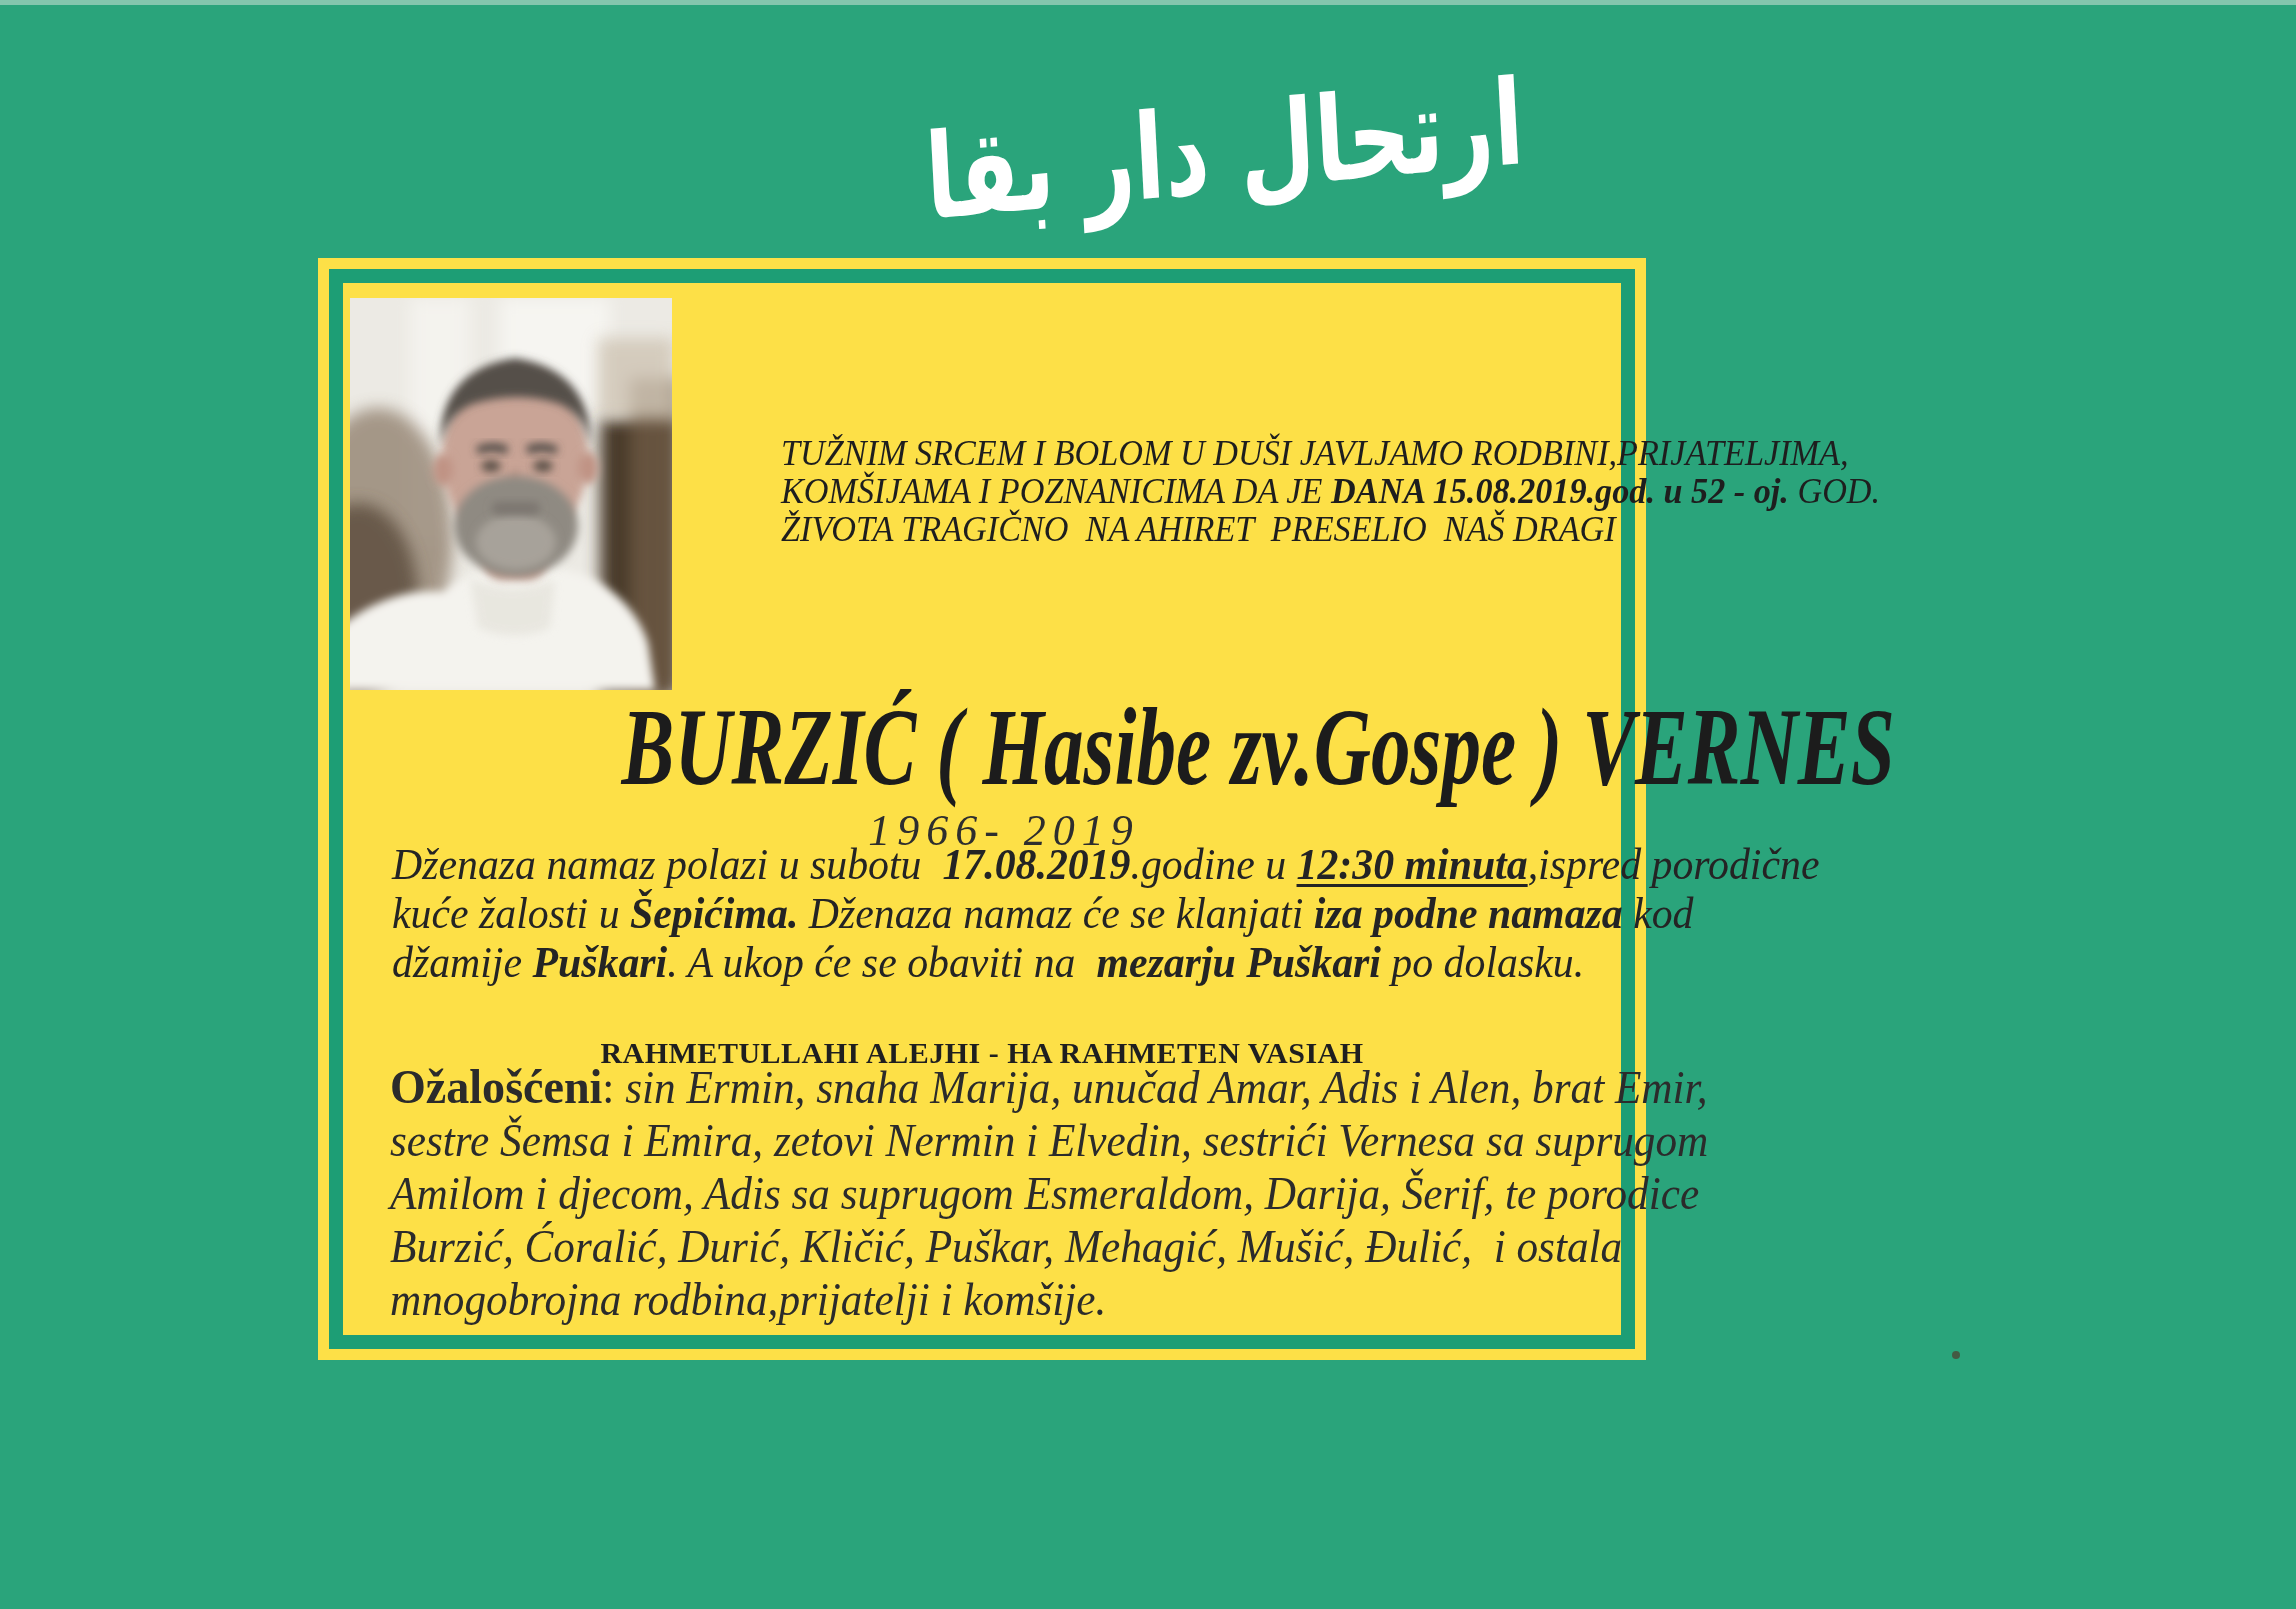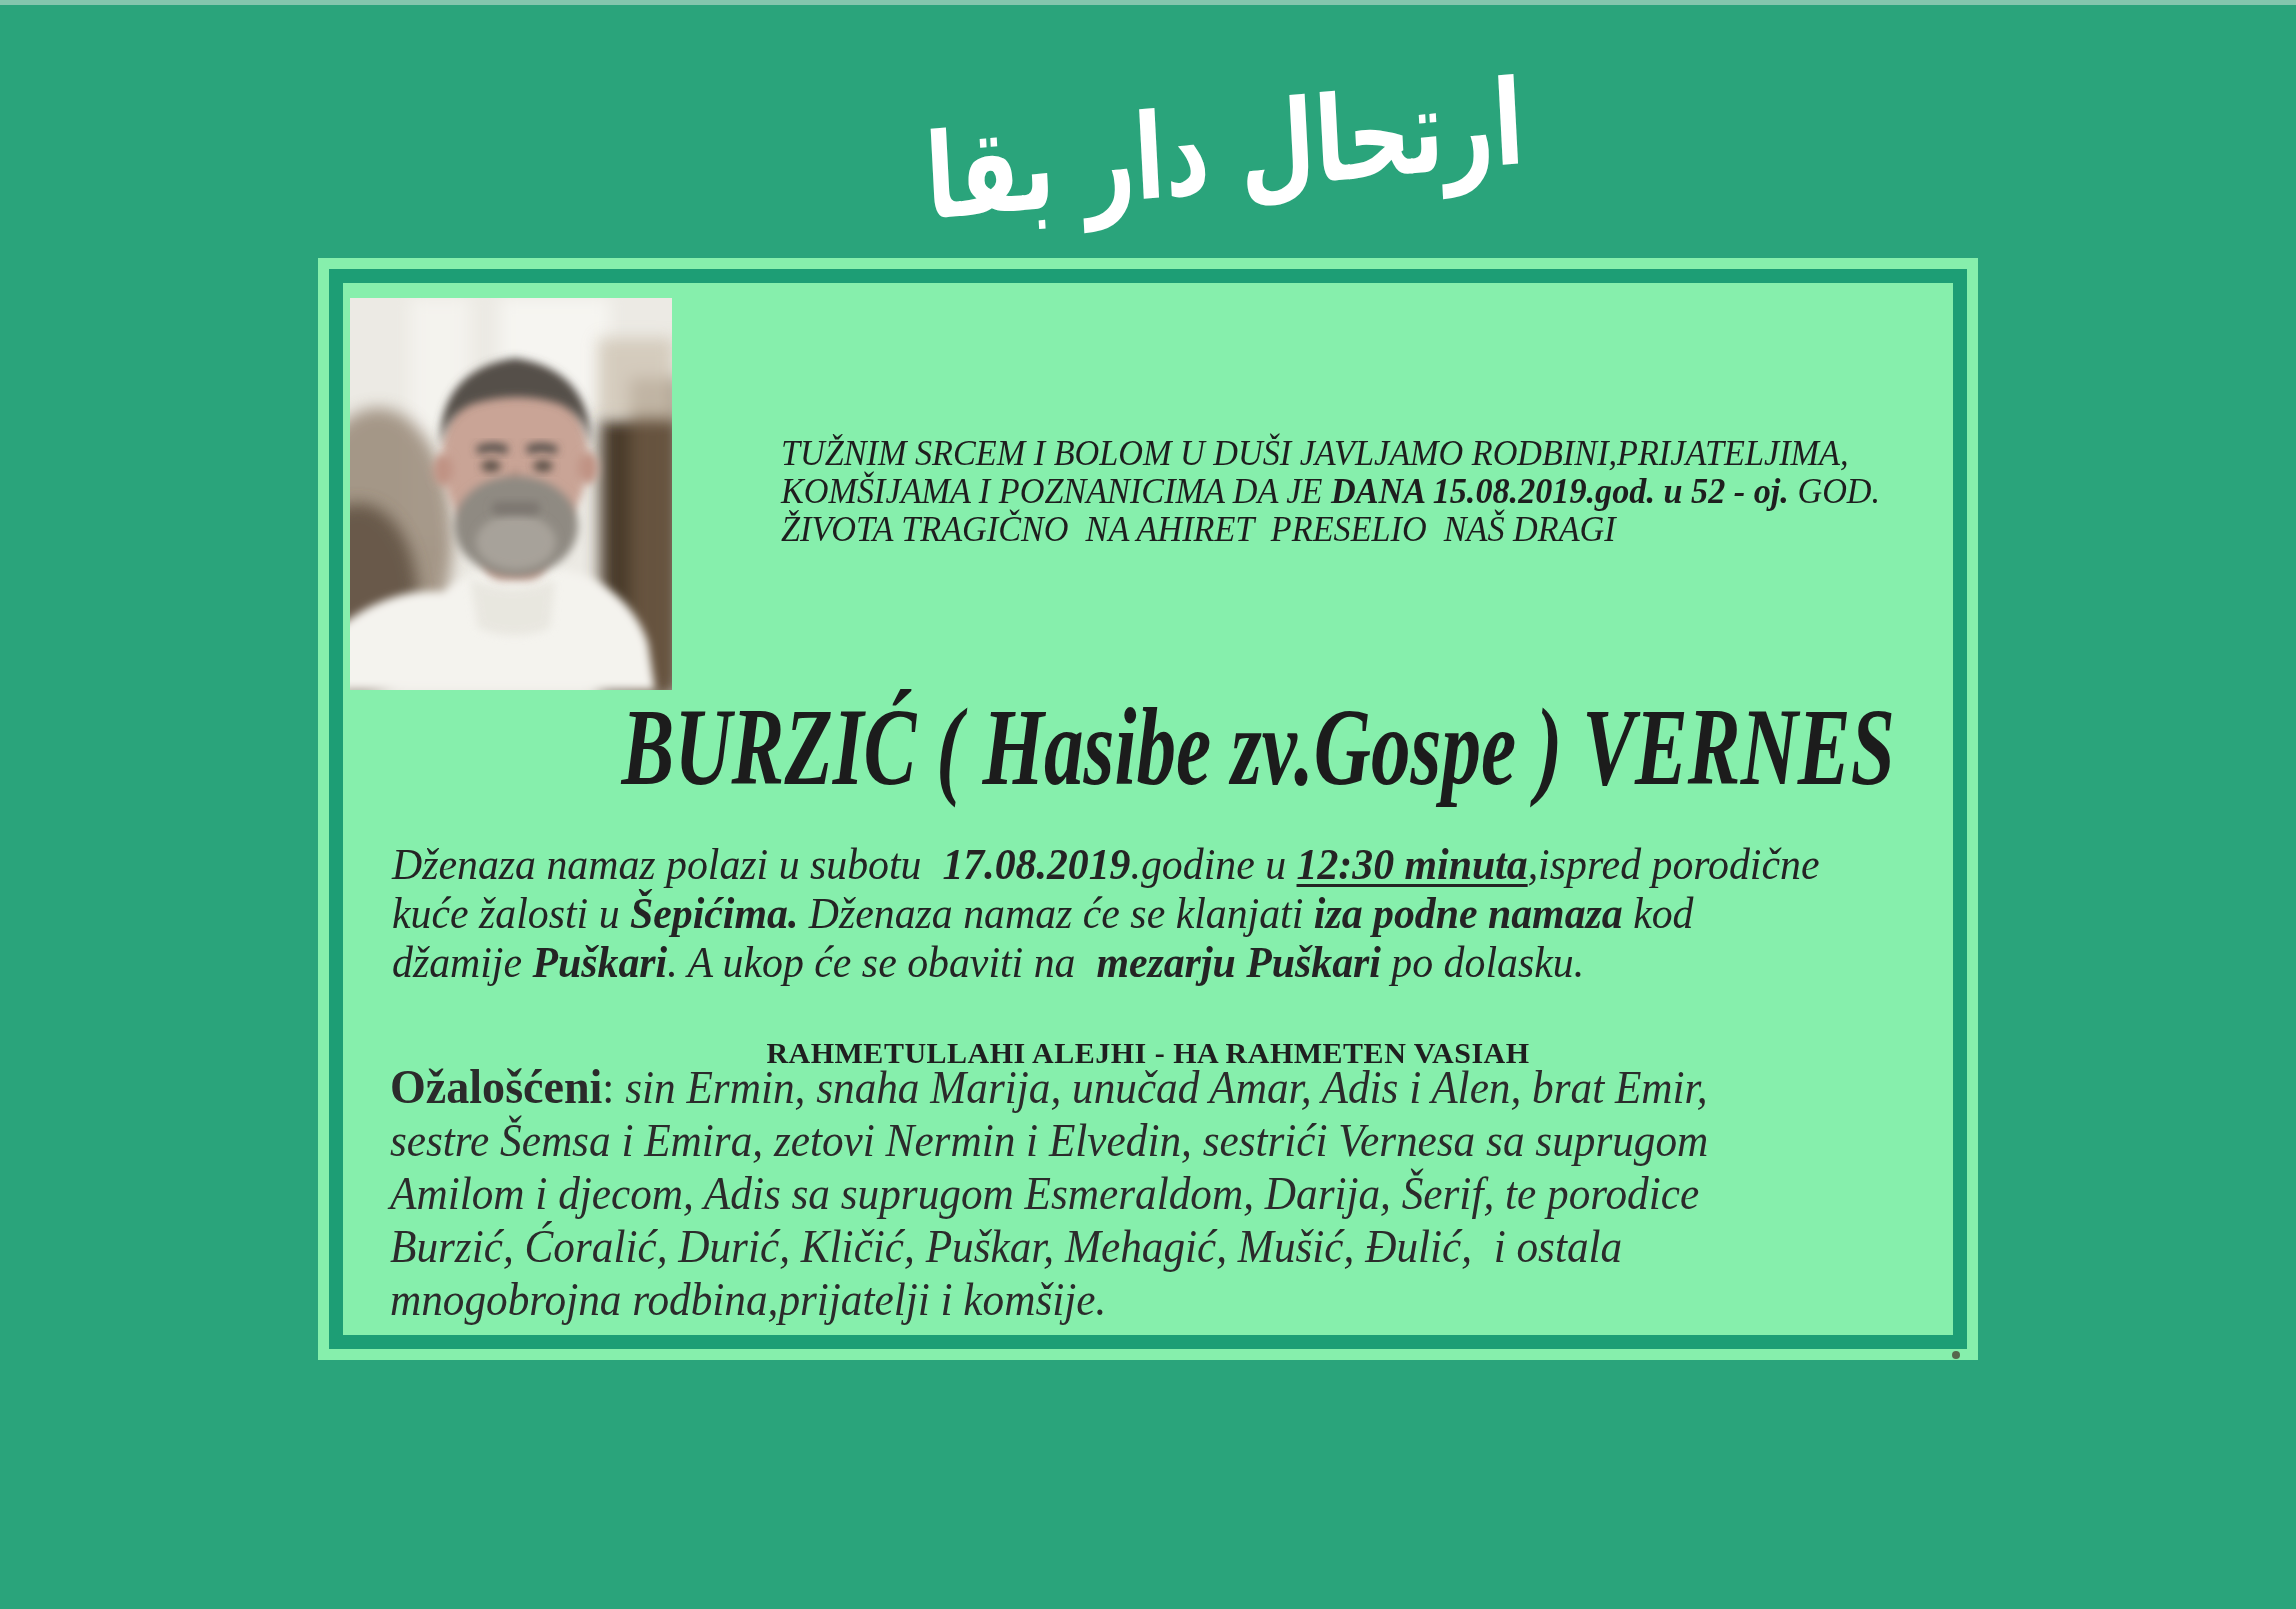--- a/index.html
+++ b/index.html
@@ -18,22 +18,22 @@
     text-align:center;pointer-events:none;
   }
   .calligraphy span{
     display:inline-block;direction:rtl;color:#ffffff;
     font-family:"DejaVu Sans",sans-serif;font-weight:bold;
     font-size:118px;line-height:225px;white-space:nowrap;
     transform:scaleX(.74) rotate(-4deg);transform-origin:center;
   }
   
   .card{
-    position:absolute;left:318px;top:258px;width:1660px;height:1102px;
-    background:#86efac;color:#222;
+    position:absolute;left:318px;top:258px;width:1328px;height:1102px;
+    background:#fde047;color:#222;
   }
   .frame{
     position:absolute;inset:11px;border:14px solid #1d9e75;pointer-events:none;
   }
   
   .photo{
     position:absolute;left:32px;top:40px;width:322px;height:392px;
     background:#eceae4;overflow:hidden;
   }
   
@@ -134,20 +134,23 @@
   <div class="intro">
     <div class="line"><span>TUŽNIM SRCEM I BOLOM U DUŠI JAVLJAMO RODBINI,PRIJATELJIMA,</span></div>
     <div class="line"><span>KOMŠIJAMA I POZNANICIMA DA JE </span><span class="b">DANA 15.08.2019.god. u 52 - oj.</span><span> GOD.</span></div>
     <div class="line"><span>ŽIVOTA TRAGIČNO  NA AHIRET  PRESELIO  NAŠ DRAGI</span></div>
   </div>
 
   <div class="name-line">
     <span>BURZIĆ ( Hasibe zv.Gospe ) VERNES</span>
   </div>
 
+  <div class="years">
+    <span>1966- 2019</span>
+  </div>
 
   <div class="funeral">
     <div class="line"><span>Dženaza namaz polazi u subotu  </span><span class="b">17.08.2019</span><span>.godine u </span><span class="b u">12:30 minuta</span><span>,ispred porodične</span></div>
     <div class="line"><span>kuće žalosti u </span><span class="b">Šepićima.</span><span> Dženaza namaz će se klanjati </span><span class="b">iza podne namaza</span><span> kod</span></div>
     <div class="line"><span>džamije </span><span class="b">Puškari</span><span>. A ukop će se obaviti na  </span><span class="b">mezarju Puškari</span><span> po dolasku.</span></div>
   </div>
 
   <div class="rahmet">
     <span>RAHMETULLAHI ALEJHI - HA RAHMETEN VASIAH</span>
   </div>

